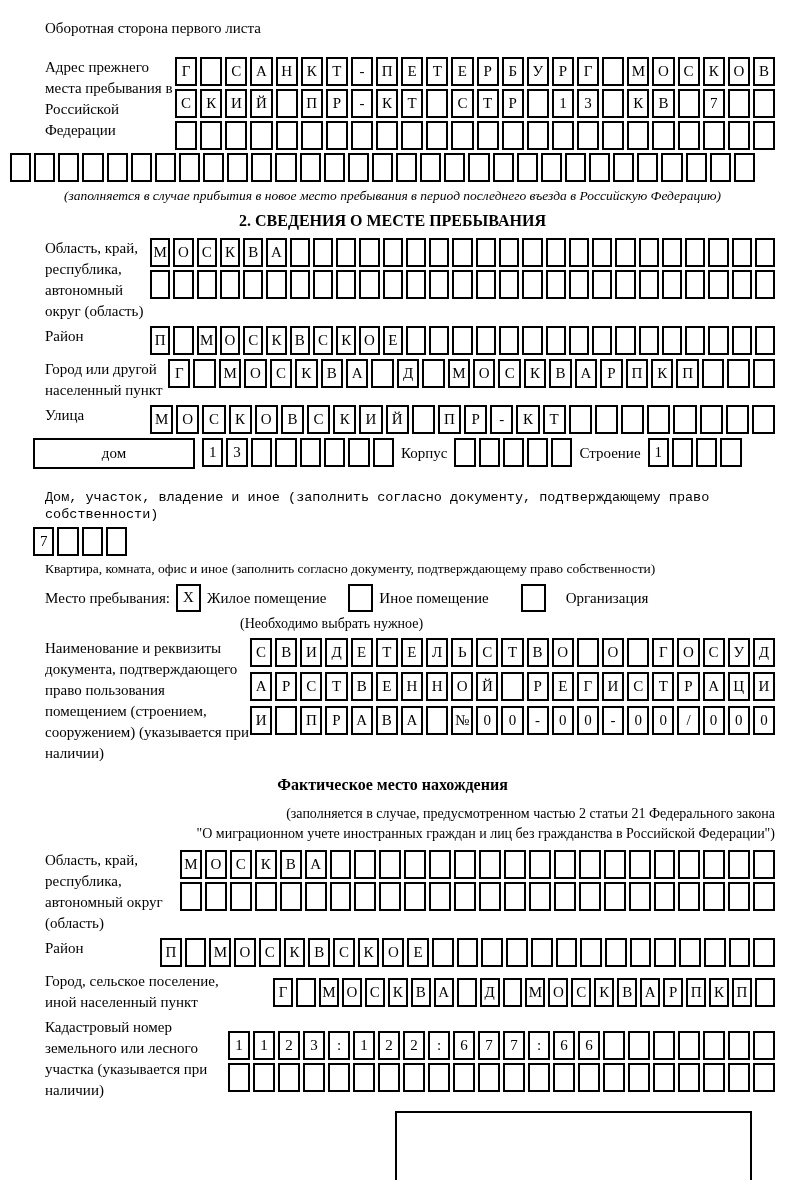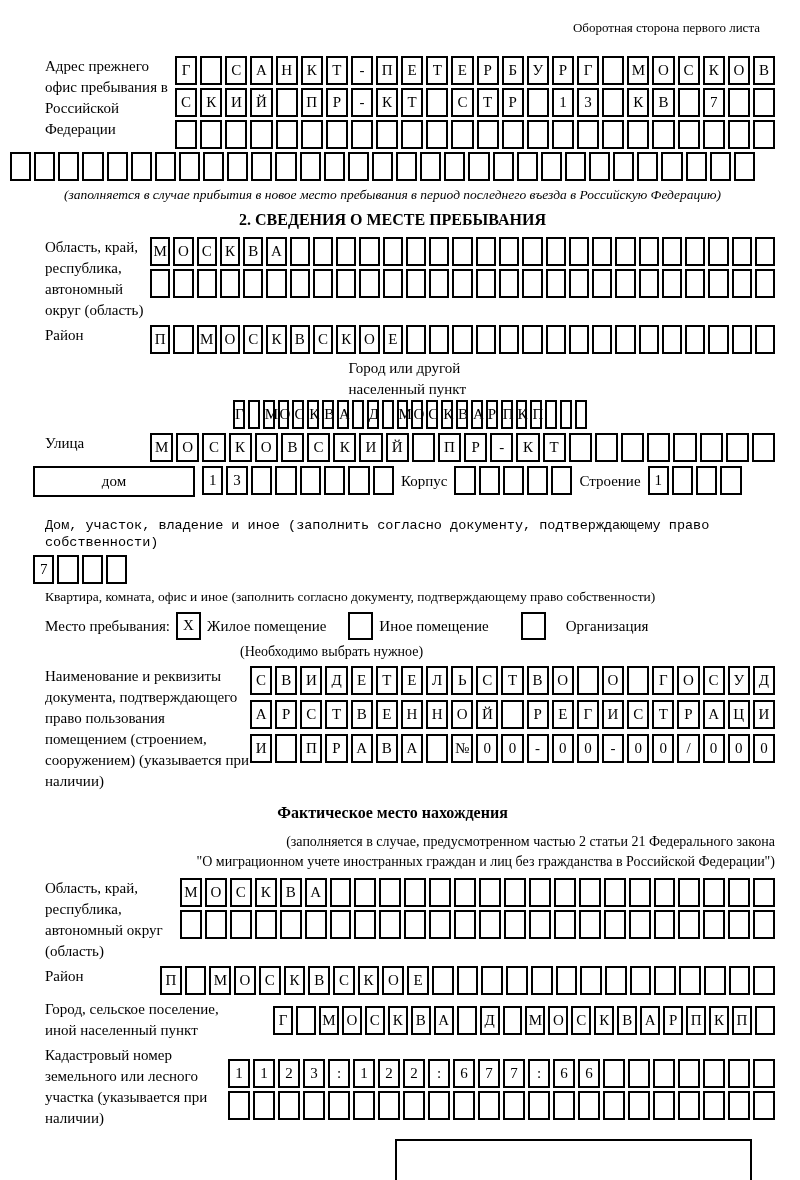--- a/index.html
+++ b/index.html
@@ -4,21 +4,21 @@
 <style>
   html,body{margin:0;padding:0;background:#fff;}
   body{
     width:800px;height:1180px;
     font-family:"Liberation Serif","DejaVu Serif",serif;
     color:#000;
     overflow:hidden;
   }
   .wrap{padding:14px 25px 0 45px;width:730px;}
   .corner{
-    text-align:right;font-size:13px;margin:6px 15px 20px 0;
+    text-align:left;font-size:15px;margin:6px 15px 20px 0;
   }
   .row{display:flex;align-items:flex-start;}
   .label{font-size:15px;line-height:21px;flex:none;}
   .cells-col{flex:1;min-width:0;}
   .cells{display:flex;gap:3px;}
   .cells + .cells{margin-top:3px;}
   .cell{
     flex:1;min-width:0;height:25px;border:2px solid #000;
     font-size:15px;line-height:24px;text-align:center;
     background:#fff;box-sizing:content-box;
@@ -42,21 +42,21 @@
   .note-lines{font-size:14px;line-height:20px;text-align:right;}
 </style>
 </head>
 <body>
 
 <div class="wrap">
 
   <div class="corner">Оборотная сторона первого листа</div>
 
   <div class="row">
-    <div class="label" style="width:130px;">Адрес прежнего офис пребывания в Российской Федерации</div>
+    <div class="label" style="width:130px;">Адрес прежнего места пребывания в Российской Федерации</div>
     <div class="cells-col">
       <div class="cells">
           <span class="cell">Г</span>
           <span class="cell"></span>
           <span class="cell">С</span>
           <span class="cell">А</span>
           <span class="cell">Н</span>
           <span class="cell">К</span>
           <span class="cell">Т</span>
           <span class="cell">-</span>
@@ -260,21 +260,21 @@
           <span class="cell"></span>
           <span class="cell"></span>
           <span class="cell"></span>
           <span class="cell"></span>
           <span class="cell"></span>
           <span class="cell"></span>
         </div>
     </div>
   </div>
 
-  <div class="row fieldgap" style="align-items:center;flex-direction:column;">
+  <div class="row fieldgap" style="align-items:flex-start;">
     <div class="label" style="width:123px;">Город или другой населенный пункт</div>
     <div class="cells-col">
       <div class="cells">
           <span class="cell">Г</span>
           <span class="cell"></span>
           <span class="cell">М</span>
           <span class="cell">О</span>
           <span class="cell">С</span>
           <span class="cell">К</span>
           <span class="cell">В</span>

